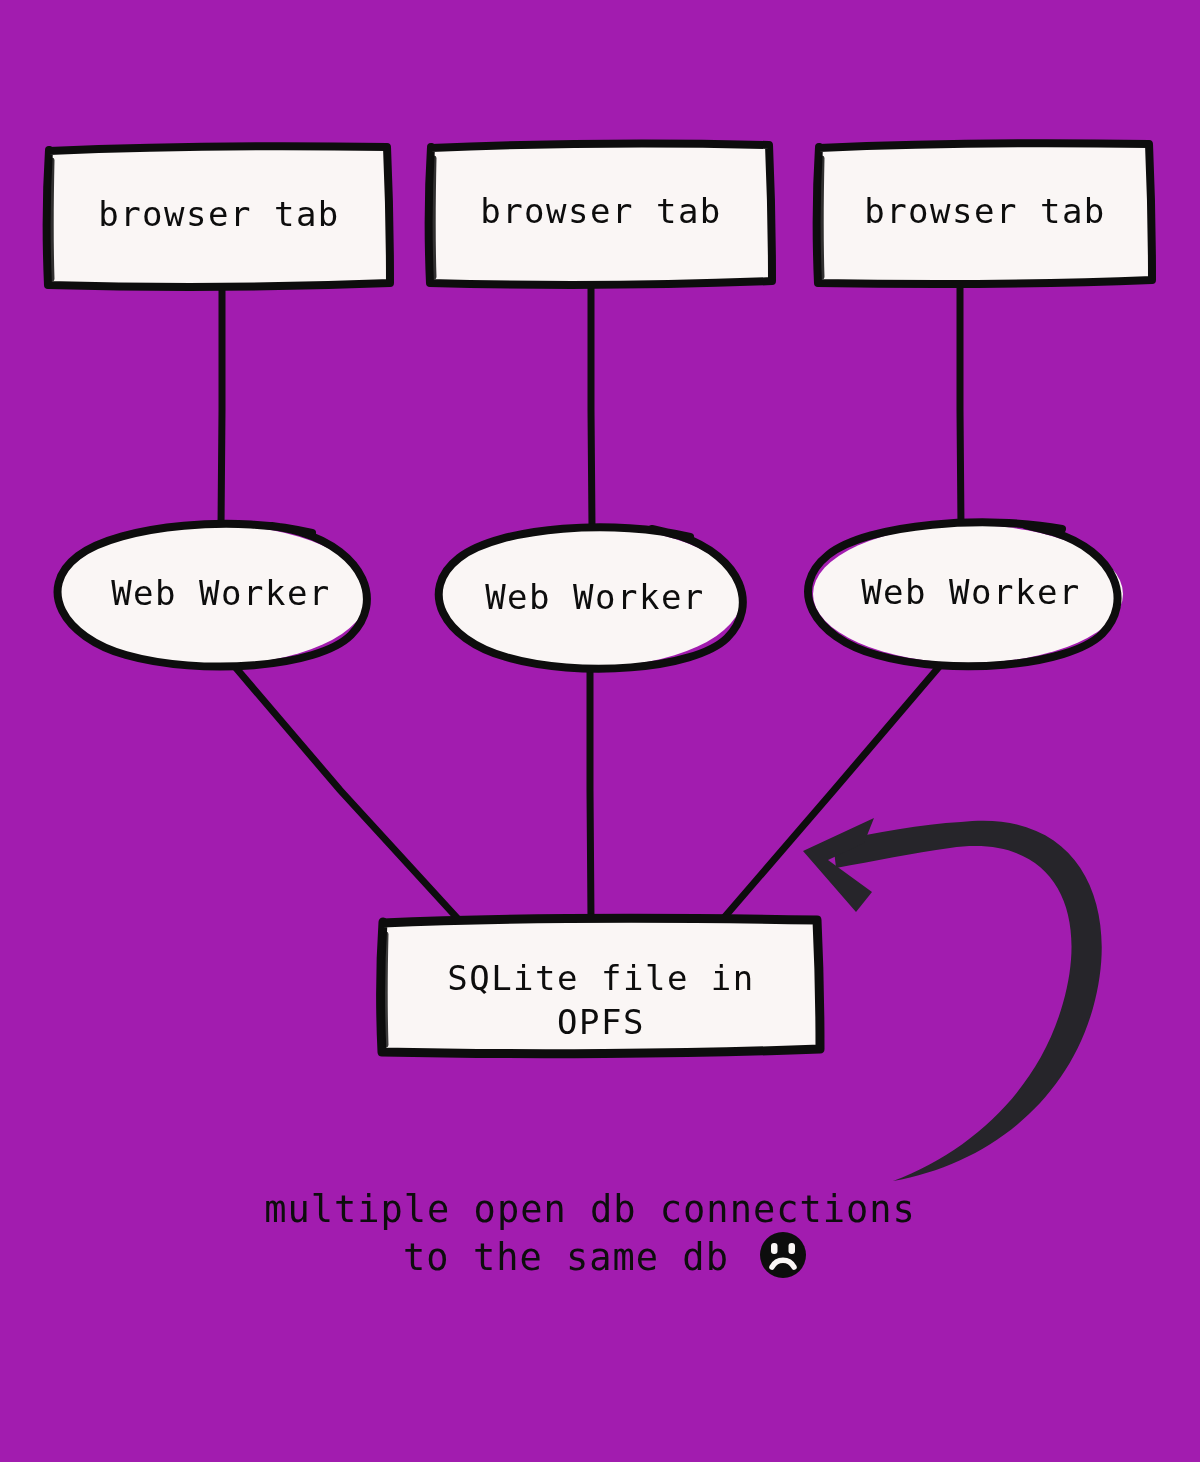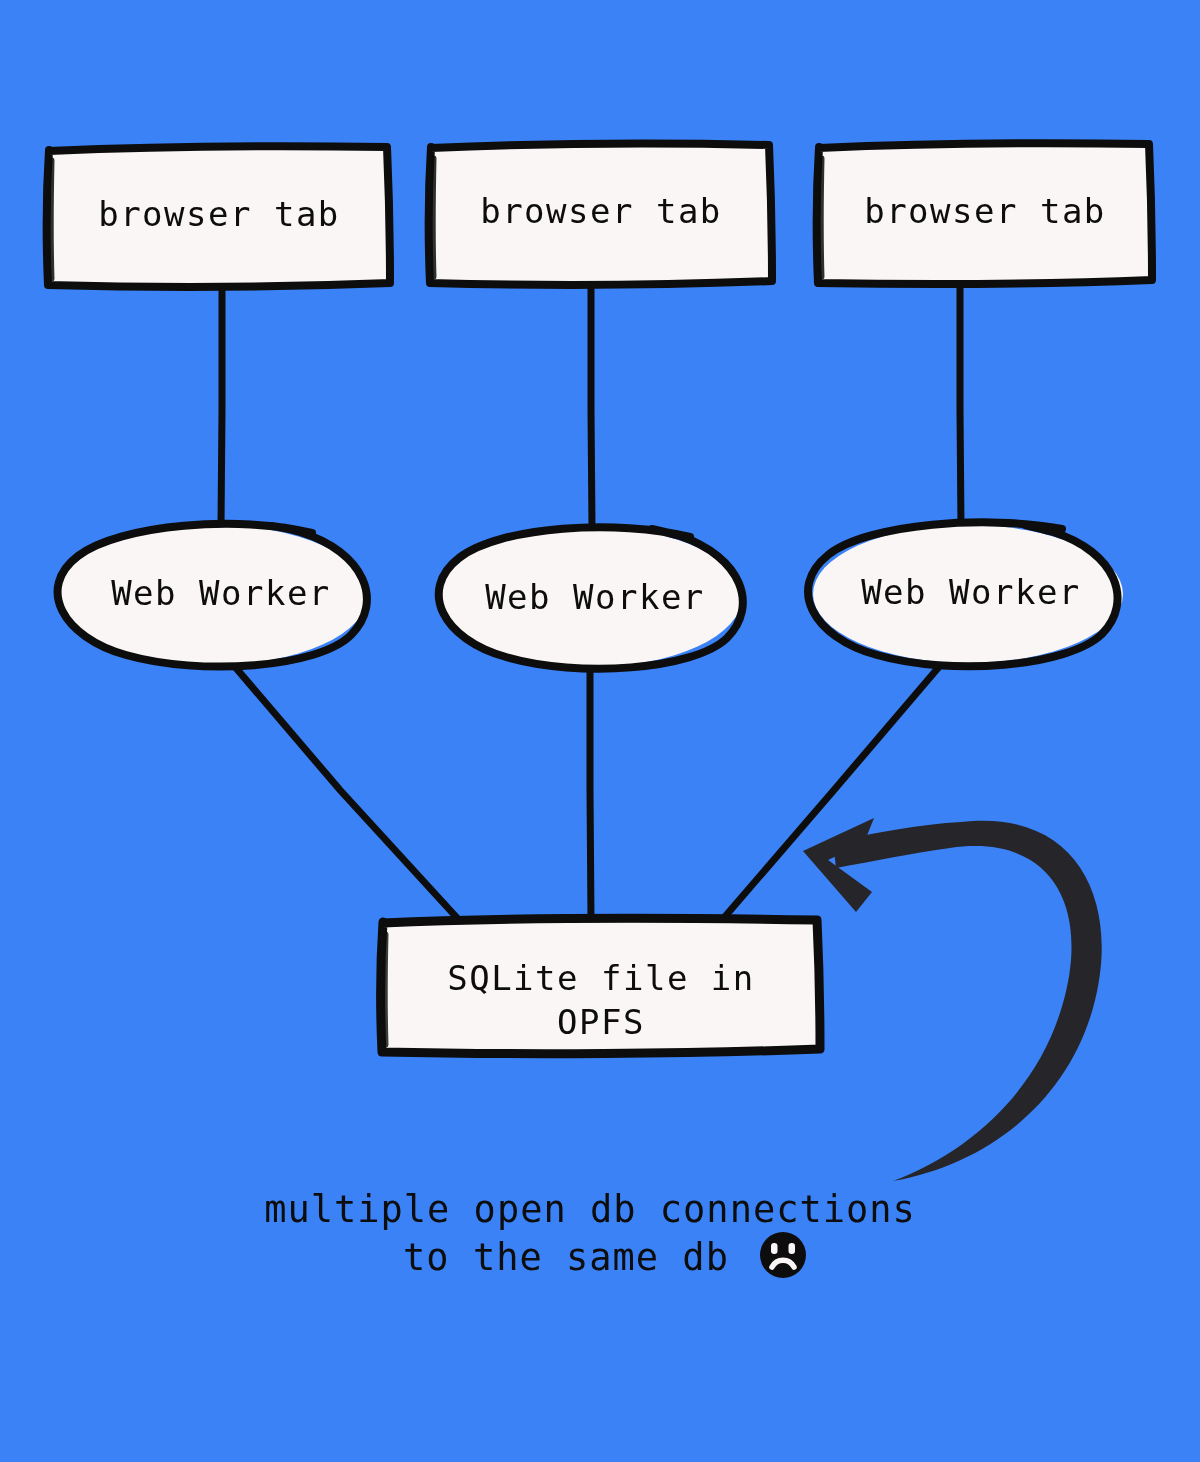--- a/index.html
+++ b/index.html
@@ -10,21 +10,21 @@
   body {
     width: 1200px;
     height: 1462px;
     overflow: hidden;
     font-family: "DejaVu Sans Mono", "Liberation Mono", monospace;
   }
   #diagram-root {
     position: relative;
     width: 1200px;
     height: 1462px;
-    background: #3b82f6;
+    background: #a21caf;
   }
   svg.canvas {
     position: absolute;
     top: 0; left: 0;
     width: 1200px;
     height: 1462px;
     display: block;
   }
   .sketch-stroke {
     fill: none;

